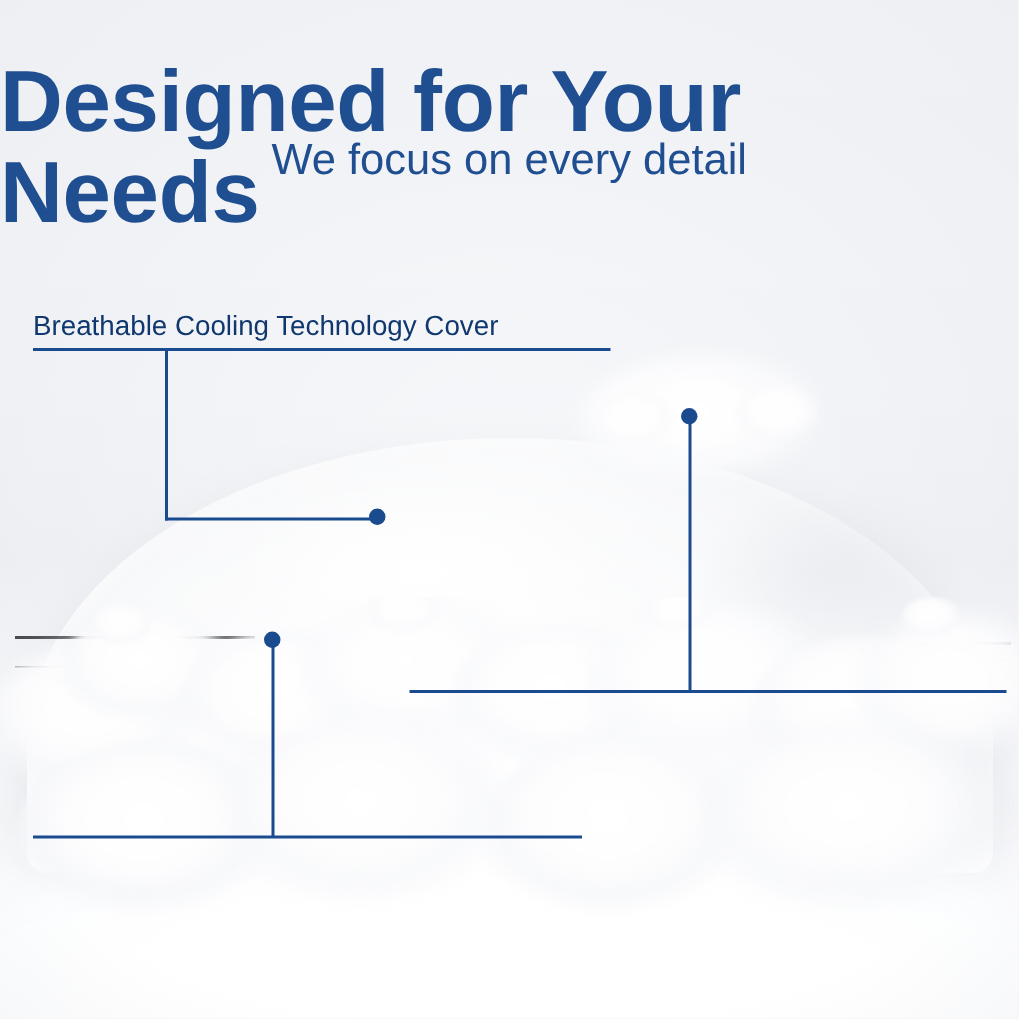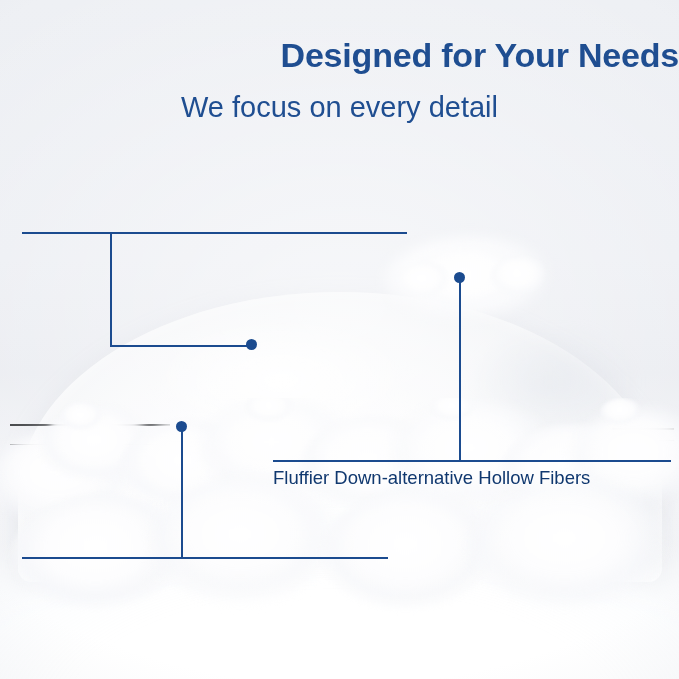--- a/index.html
+++ b/index.html
@@ -103,22 +103,22 @@
     background: radial-gradient(70% 100% at 50% 100%, #ffffff 0%, #ffffff 55%, rgba(252,253,254,0.9) 78%, rgba(244,246,249,0.0) 100%);
     filter: blur(4px);
   }
 
   
   .title {
     position: absolute;
     left: 0;
     right: 0;
     top: 38px;
-    text-align: right;
-    font-size: 34px;
+    text-align: left;
+    font-size: 58px;
     font-weight: bold;
     color: #1f4e91;
     letter-spacing: -0.2px;
     line-height: 1.05;
   }
   .subtitle {
     position: absolute;
     left: 0;
     right: 0;
     top: 92px;
@@ -201,26 +201,26 @@
   <div class="fluff soft" style="left:382px; top:236px; width:180px; height:96px;"></div>
   <div class="fluff" style="left:408px; top:244px; width:126px; height:76px;"></div>
   <div class="fluff tiny" style="left:396px; top:262px; width:58px; height:40px;"></div>
   <div class="fluff tiny" style="left:490px; top:256px; width:60px; height:44px;"></div>
 
   <div class="bg-vignette"></div>
 
   <div class="title">Designed for Your Needs</div>
   <div class="subtitle">We focus on every detail</div>
 
+  <div class="callout c1">Breathable Cooling Technology Cover</div>
   <div class="leader h" style="left:22px; top:232px; width:385px;"></div>
   <div class="leader v" style="left:110px; top:232px; height:115px;"></div>
   <div class="leader h" style="left:110px; top:345px; width:142px;"></div>
   <div class="dot" style="left:246px; top:339px;"></div>
 
-  <div class="callout c2">Fluffier Down-alternative Hollow Fibers</div>
   <div class="leader v" style="left:459px; top:282px; height:178px;"></div>
   <div class="leader h" style="left:273px; top:460px; width:398px;"></div>
   <div class="dot" style="left:454px; top:272px;"></div>
 
   <div class="leader v" style="left:181px; top:430px; height:128px;"></div>
   <div class="leader h" style="left:22px; top:557px; width:366px;"></div>
   <div class="dot" style="left:176px; top:421px;"></div>
 
 </div>
 

